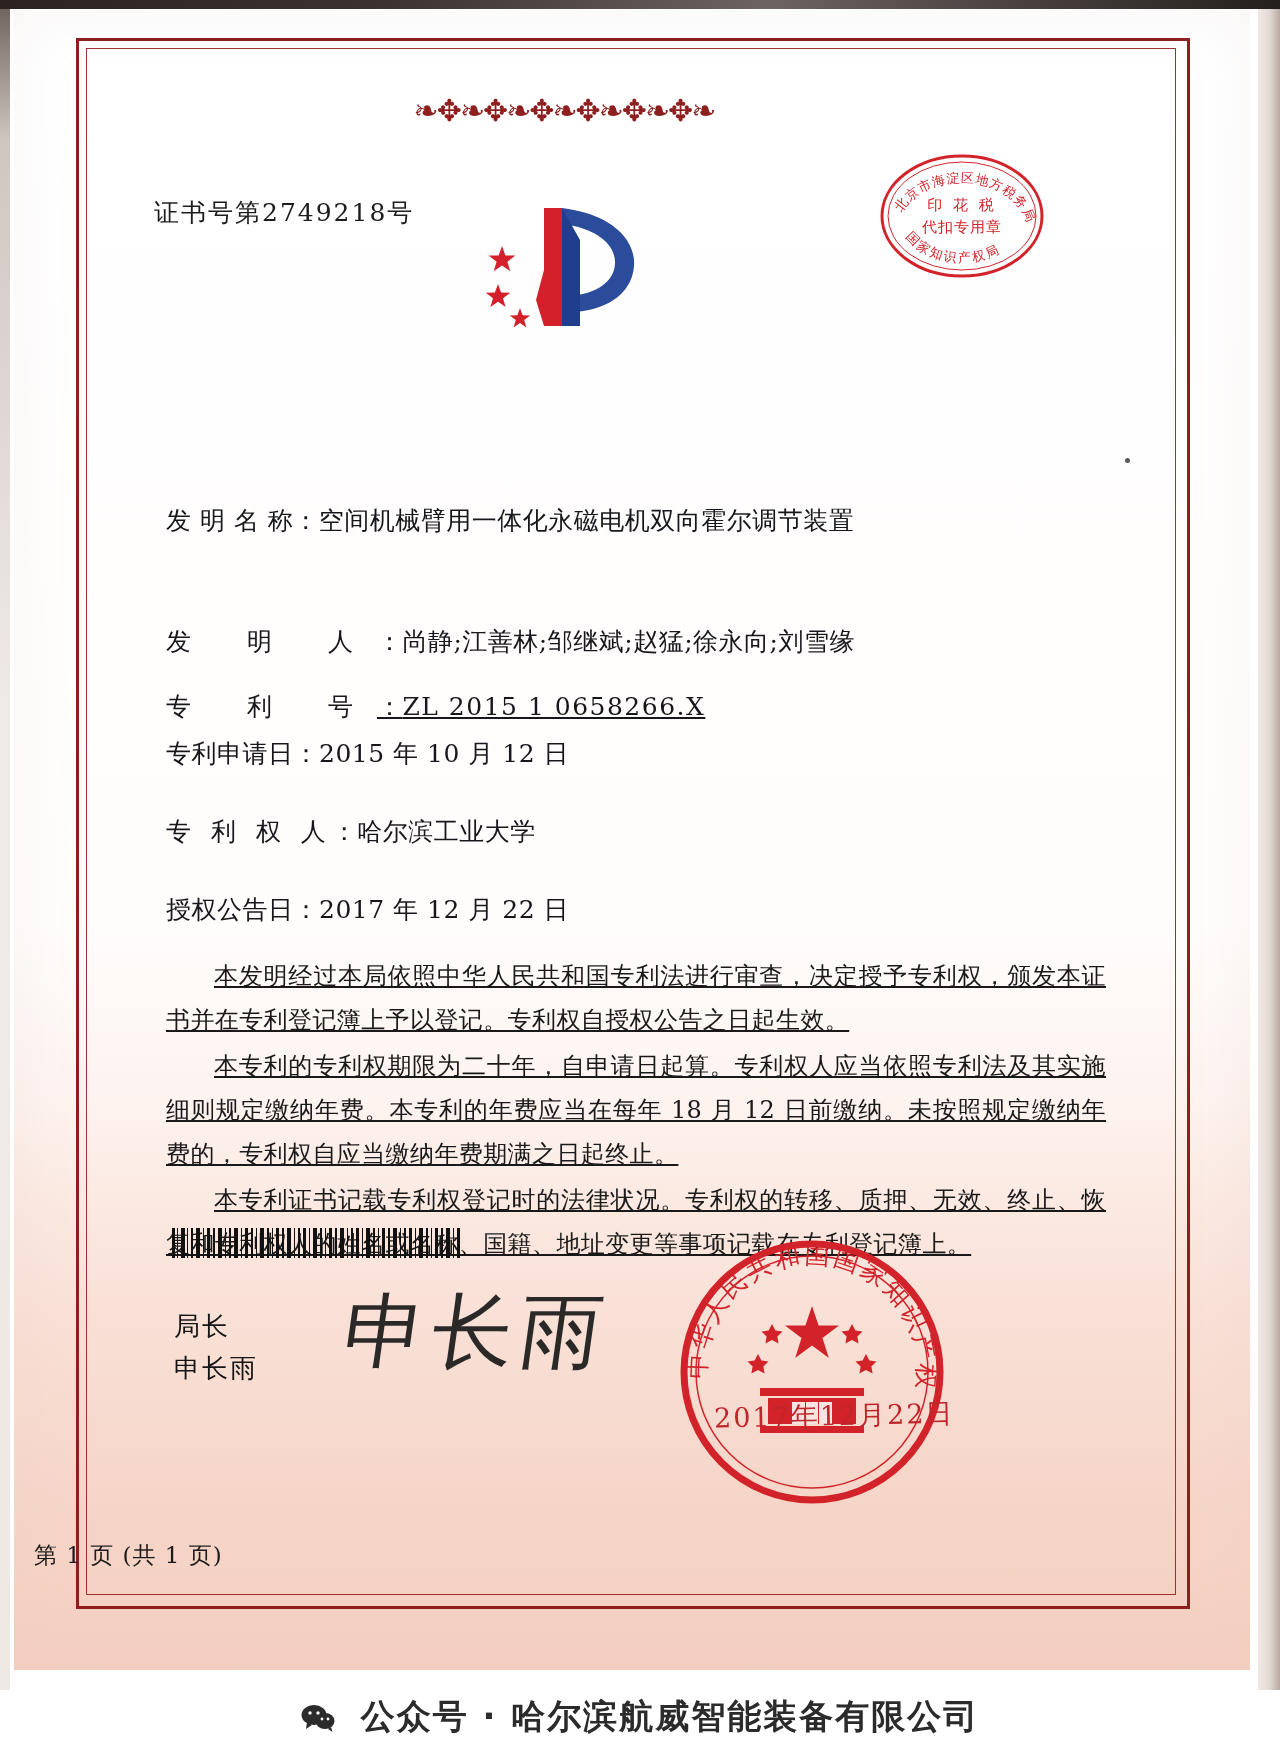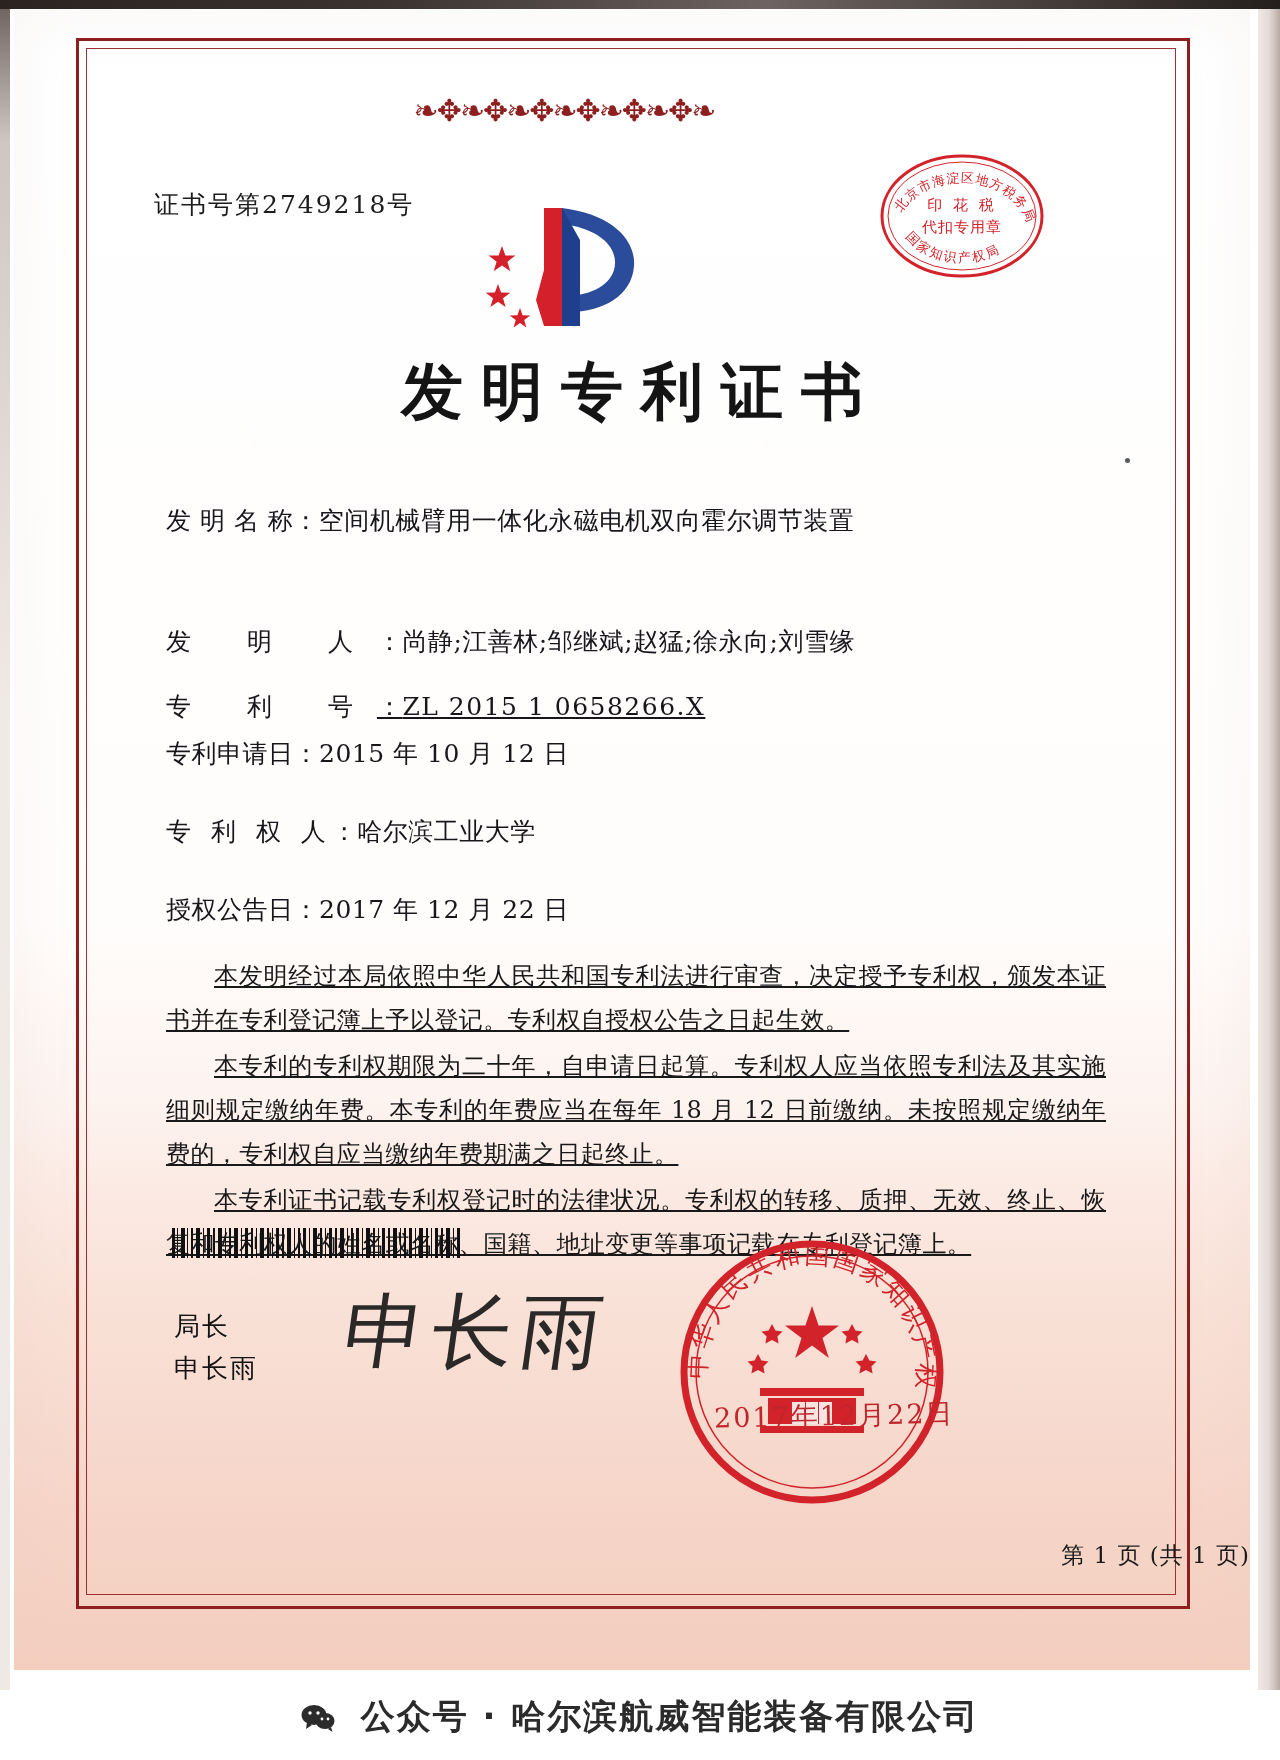--- a/index.html
+++ b/index.html
@@ -88,21 +88,21 @@
     line-height: 46px;
     letter-spacing: -2px;
     white-space: nowrap;
     overflow: hidden;
   }
 
   
   #cert-no {
     position: absolute;
     left: 140px;
-    top: 178px;
+    top: 186px;
     font-size: 25px;
     letter-spacing: 2px;
     color: #1c1c1c;
     white-space: nowrap;
   }
 
   
   #logo {
     position: absolute;
     left: 470px;
@@ -235,24 +235,25 @@
     white-space: nowrap;
     font-family: "DejaVu Serif", "Liberation Serif", serif;
     transform: rotate(-1.2deg);
   }
 
   
   #page-foot {
     position: absolute;
     left: 0; right: 0;
     top: 1530px;
-    text-align: right;
+    text-align: left;
     font-size: 23px;
     color: #1a1a1a;
     letter-spacing: 1px;
+    padding-left: 20px;
   }
 
   
   #wm-bar {
     position: absolute;
     left: 0;
     top: 1690px;
     width: 1280px;
     height: 70px;
     background: #ffffff;
@@ -329,21 +330,20 @@
           <text x="0" y="-6" text-anchor="middle" font-size="15" fill="#d2232a" font-family="'DejaVu Serif',serif" letter-spacing="3">印 花 税</text>
           <text x="0" y="16" text-anchor="middle" font-size="15" fill="#d2232a" font-family="'DejaVu Serif',serif" letter-spacing="1">代扣专用章</text>
           <path id="arcBot" d="M -62,10 A 64,48 0 0 0 62,10" fill="none"></path>
           <text font-size="13" fill="#d2232a" font-family="'DejaVu Serif',serif" letter-spacing="2">
             <textPath href="#arcBot" startOffset="8%">国家知识产权局</textPath>
           </text>
         </g>
       </svg>
     </div>
 
-    <div id="main-title">发明专利证书</div>
 
     <div class="field" id="f-title">
       <span class="lbl">发 明 名 称</span><span>：</span><span class="val">空间机械臂用一体化永磁电机双向霍尔调节装置</span>
     </div>
 
     <div class="field" id="f-inv">
       <span class="lbl sp2">发 明 人</span><span>：</span><span class="val">尚静;江善林;邹继斌;赵猛;徐永向;刘雪缘</span>
     </div>
 
     <div class="field" id="f-num">

